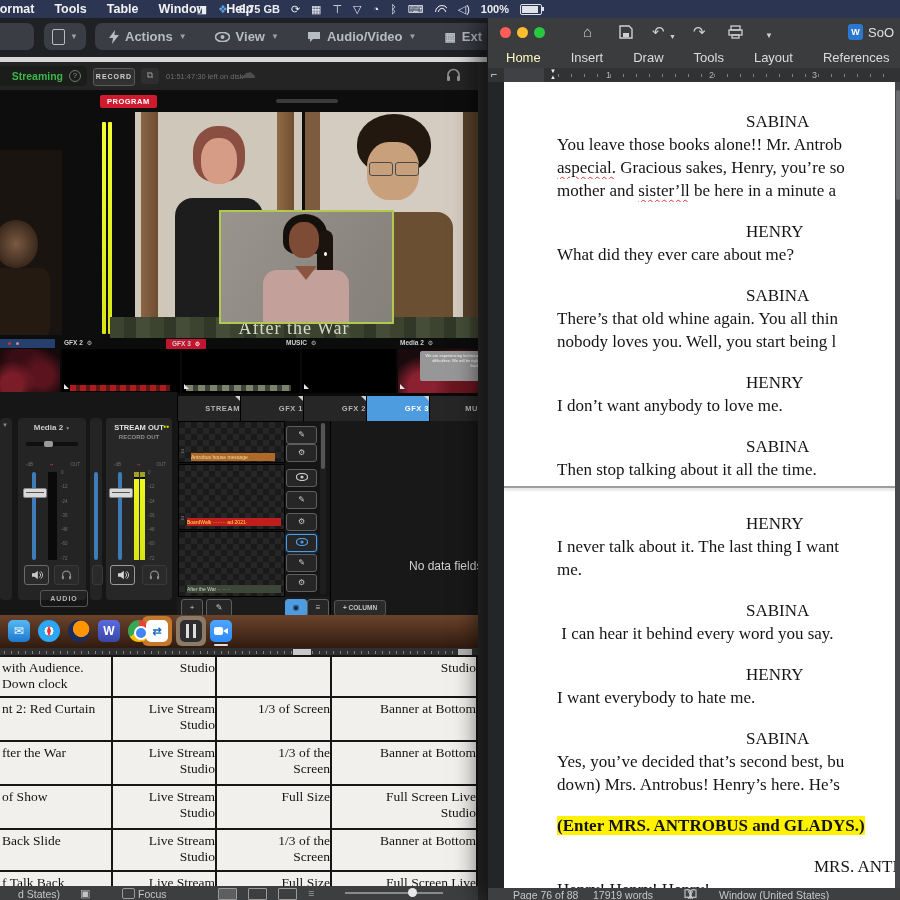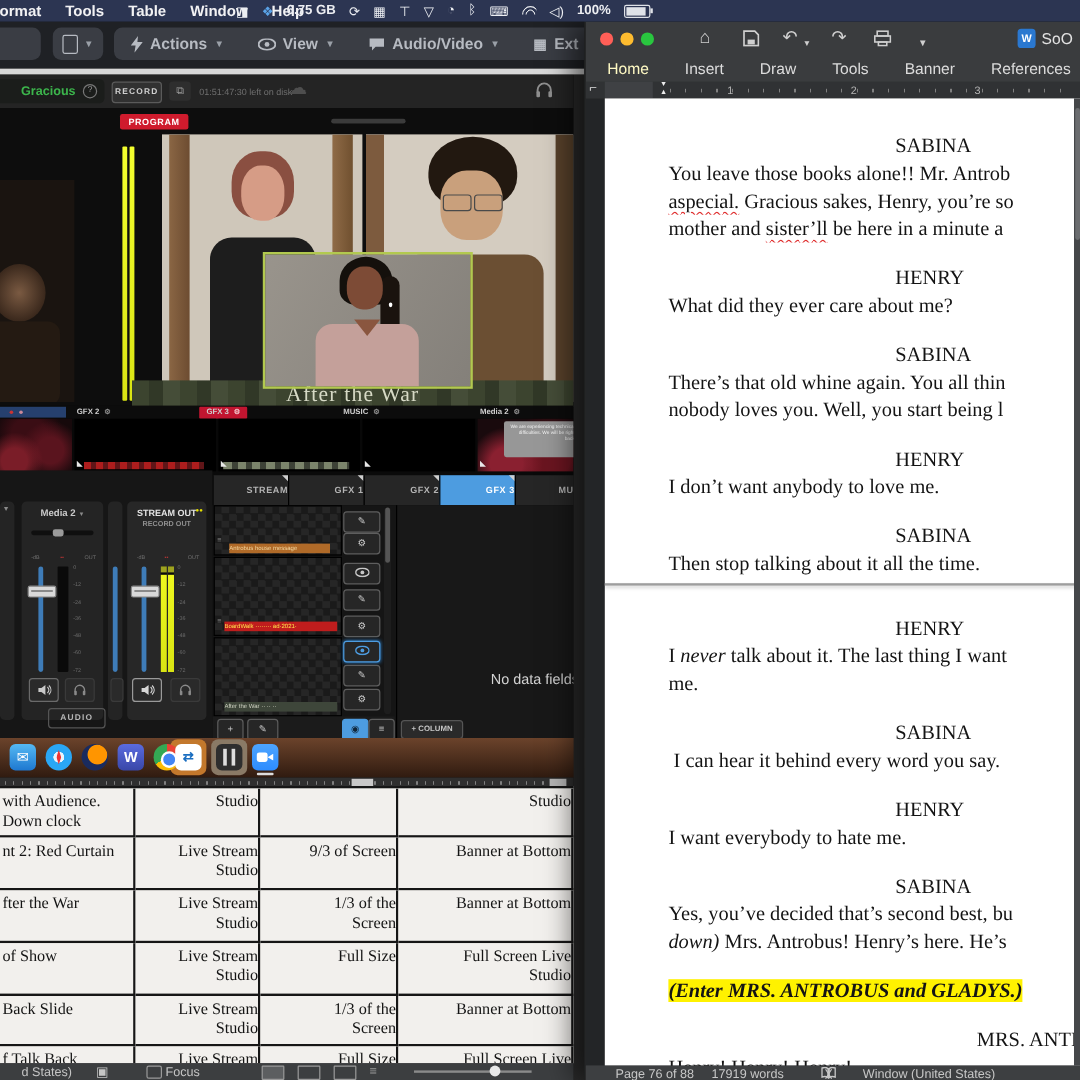--- a/index.html
+++ b/index.html
@@ -123,21 +123,21 @@
     background:repeating-linear-gradient(90deg,#808080 0 1px,transparent 1px 13px)}
   .rnum{position:absolute;top:2px;font-size:9px}
   .wcanvas{position:absolute;left:0;top:64px;width:413px;height:806px;background:#232527}
   .wpage{position:absolute;left:16px;top:64px;width:600px;height:806px;background:#fff}
   .pbreak{position:absolute;left:16px;top:468px;width:600px;height:2px;background:#9e9e9e;box-shadow:0 2px 3px rgba(0,0,0,.18)}
   .script{position:absolute;left:16px;width:600px;font-family:"Liberation Serif",serif;font-size:17px;color:#141414}
   .script .blk{margin-bottom:18px}
   .script .line,.script .speaker{height:23px;line-height:23px;white-space:pre;padding-left:53px;overflow:hidden}
   .script .speaker{padding-left:242px}
   .script .far .speaker{padding-left:310px}
-  .it{font-style:italic}
+  .it{}
   .bd{font-weight:700}
   .hl{background:#fff200}
   .sq{text-decoration:underline;text-decoration-style:wavy;text-decoration-color:#e03131;text-decoration-thickness:1px;text-underline-offset:3px}
   .wstatus{position:absolute;left:0;top:870px;width:413px;height:12px;background:#3d3f41;color:#c7c7c7;font-size:10.5px}
   .wscroll{position:absolute;right:0;top:64px;width:6px;height:806px;background:#45474a}
   .wscroll i{position:absolute;left:1px;top:8px;width:4px;height:110px;background:#6b6d70;border-radius:2px}
   svg{display:block}
 </style>
 </head>
 <body>
@@ -211,21 +211,21 @@
         <span>Ext</span>
       </div>
     </div>
   </div>
   <div class="abs sliver"></div>
 
   <div class="abs studio">
 
     <div class="sbar">
       <div class="spill">
-        <b>Gracious</b>
+        <b>Streaming</b>
         <span class="infodot">?</span>
       </div>
       <div class="recbtn">RECORD</div>
       <div class="sharebtn">⧉</div>
       <div class="timecode">01:51:47:30 left on disk</div>
       <div class="cloud">☁</div>
       <svg class="abs" style="left:446px;top:6px" width="15" height="14" viewBox="0 0 15 14">
         <path d="M2 9V7a5.5 5.5 0 0 1 11 0v2" fill="none" stroke="#8f8f8f" stroke-width="1.6"></path>
         <rect x="1" y="8" width="3" height="5" rx="1" fill="#8f8f8f"></rect>
           <rect x="11" y="8" width="3" height="5" rx="1" fill="#8f8f8f"></rect>
@@ -507,21 +507,21 @@
 
   <div class="abs cuetable">
       <div class="cell c1">with Audience.
 Down clock</div>
       <div class="cell">Studio</div>
       <div class="cell"></div>
       <div class="cell">Studio</div>
       <div class="cell c1">nt 2: Red Curtain</div>
       <div class="cell">Live Stream
 Studio</div>
-      <div class="cell">9/3 of Screen</div>
+      <div class="cell">1/3 of Screen</div>
       <div class="cell">Banner at Bottom</div>
       <div class="cell c1">fter the War</div>
       <div class="cell">Live Stream
 Studio</div>
       <div class="cell">1/3 of the
 Screen</div>
       <div class="cell">Banner at Bottom</div>
       <div class="cell c1">of Show</div>
       <div class="cell">Live Stream
 Studio</div>
@@ -573,21 +573,21 @@
       </svg>
     <span class="wicon" style="left:277px;font-size:8px;top:8px">▼</span>
     <div class="abs" style="left:360px;top:6px;width:15px;height:16px;background:#2a78d0;border-radius:3px;color:#fff;font-size:9px;font-weight:700;text-align:center;line-height:16px">W</div>
     <span class="abs" style="left:380px;top:7px;color:#e2e2e2;font-size:13px">SoO</span>
 
     <div class="wtabs">
       <span style="color:#fef9c3">Home</span>
       <span>Insert</span>
       <span>Draw</span>
       <span>Tools</span>
-      <span>Banner</span>
+      <span>Layout</span>
       <span>References</span>
     </div>
 
     <div class="wruler">
       <span class="abs" style="left:3px;top:0;font-size:11px;color:#ddd">⌐</span>
       <div class="abs" style="left:16px;top:0;width:40px;height:14px;background:#3f4144"></div>
       <div class="ticks"></div>
       <span class="abs" style="left:62px;top:0;color:#eee;font-size:6px">▼</span>
       <span class="abs" style="left:62px;top:6px;color:#eee;font-size:6px">▲</span>
       <span class="rnum" style="left:118px">1</span>

